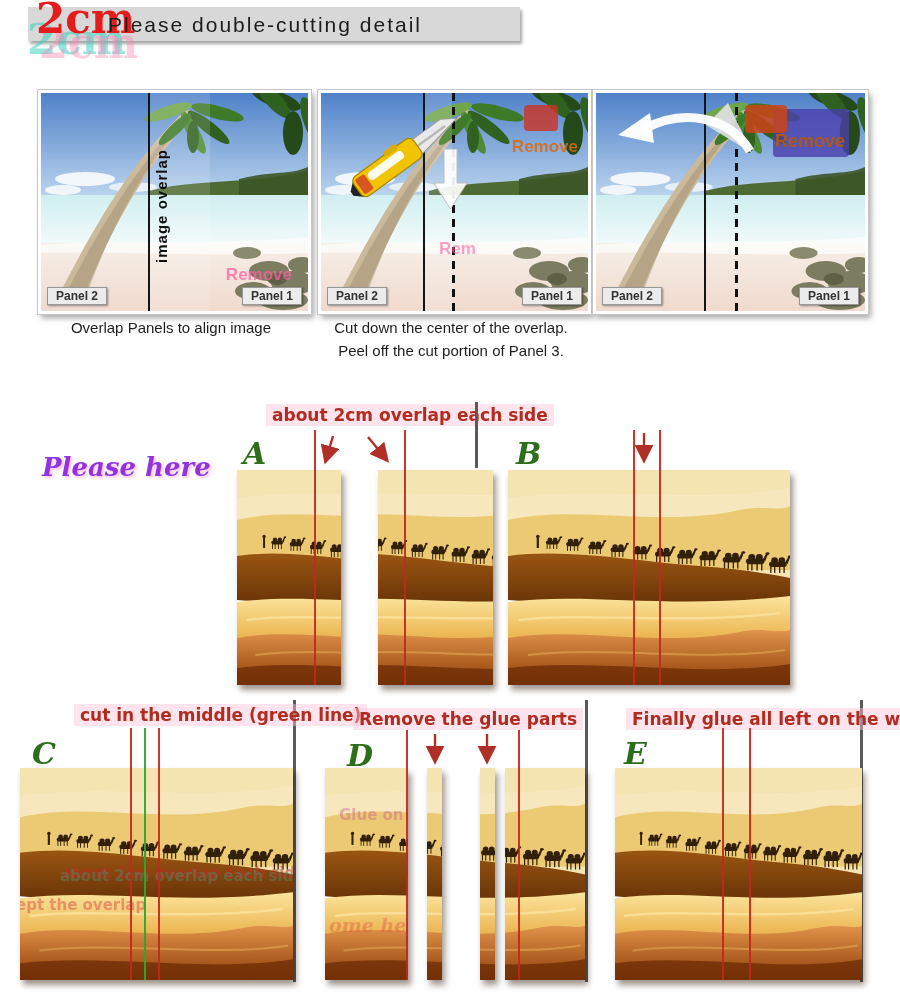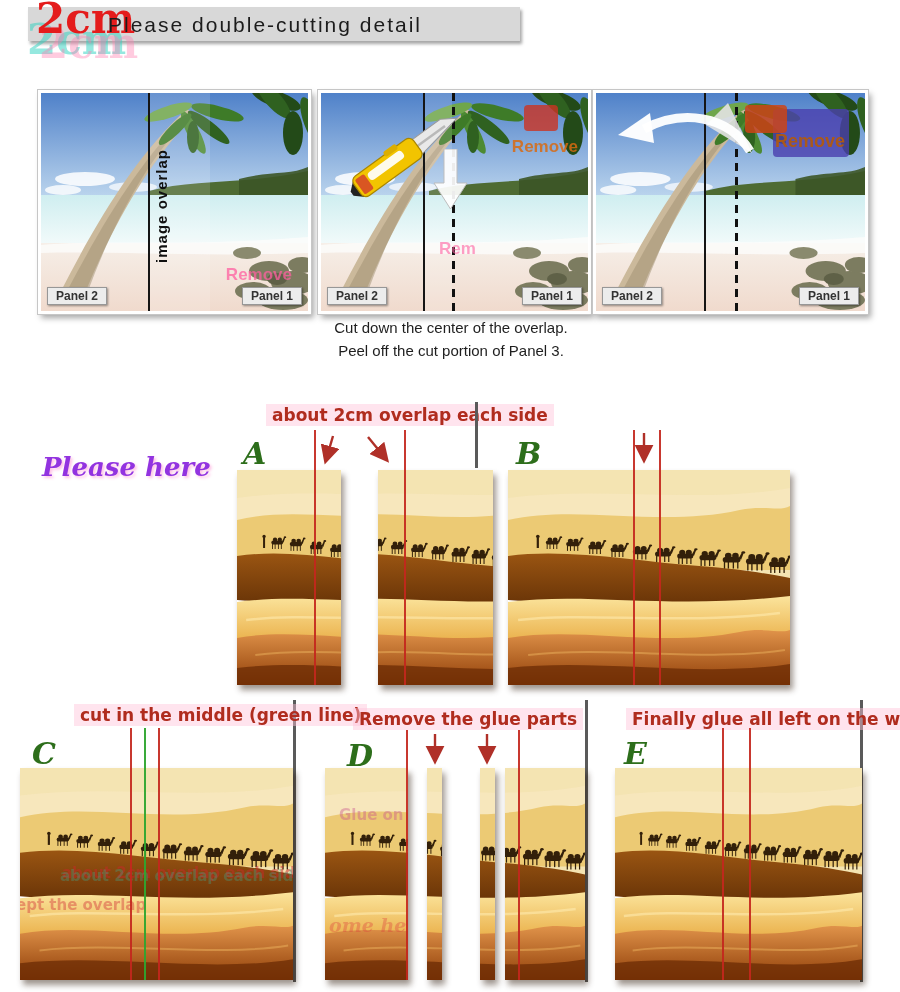--- a/index.html
+++ b/index.html
@@ -270,20 +270,21 @@
 
     <svg width="160" height="78" style="position:absolute;left:14px;top:6px">
       <polygon points="118,4 142,54 96,26" fill="#e3e3e3" opacity=".9"></polygon>
       <path d="M140,52 C118,16 72,10 34,30" stroke="#ffffff" stroke-width="9" fill="none" opacity=".95"></path>
       <polygon points="40,14 8,36 44,44" fill="#ffffff" opacity=".97"></polygon>
     </svg>
     <div class="plabel pl-left">Panel 2</div>
     <div class="plabel pl-right">Panel 1</div>
   </div>
 
+  <div class="cap" style="left:26px">Overlap Panels to align image</div>
   <div class="cap" style="left:306px">Cut down the center of the overlap.
 Peel off the cut portion of Panel 3.</div>
 
   <div class="welcome-title">Please here</div>
 
   <div class="ann" style="left:266px;top:404px">about 2cm overlap each side</div>
   <div class="divider" style="left:475px;top:402px;height:66px"></div>
 
   <div class="wrap" style="left:237px;top:430px;width:256px;height:255px">
     <div class="letter" style="left:6px;top:6px">A</div>

